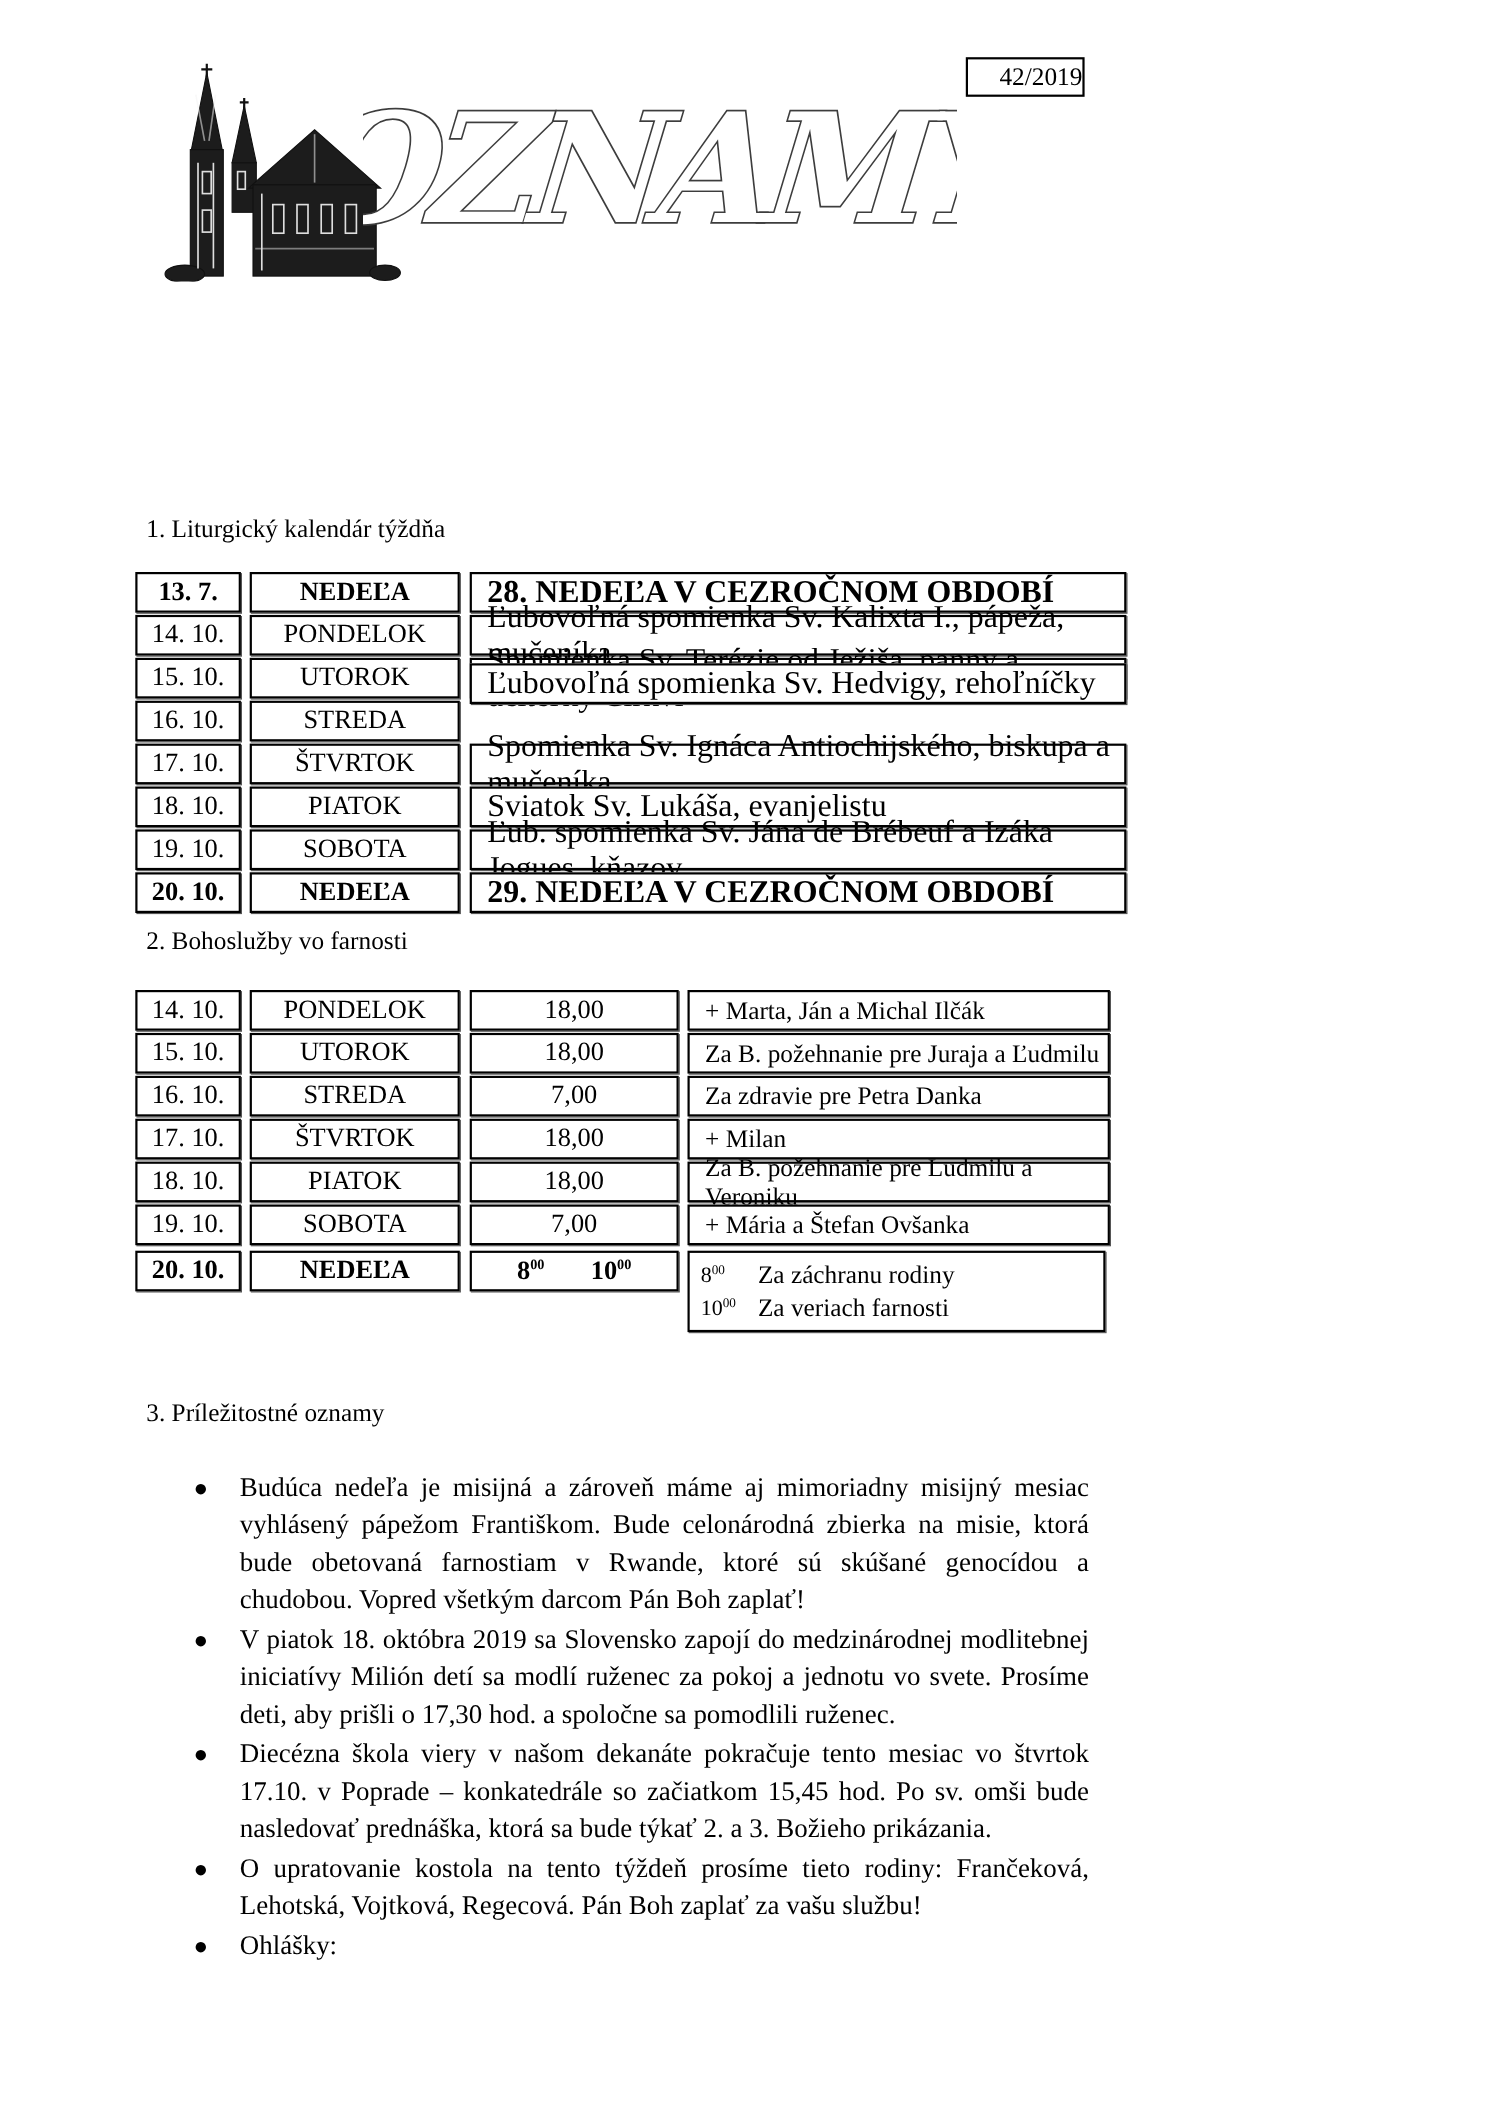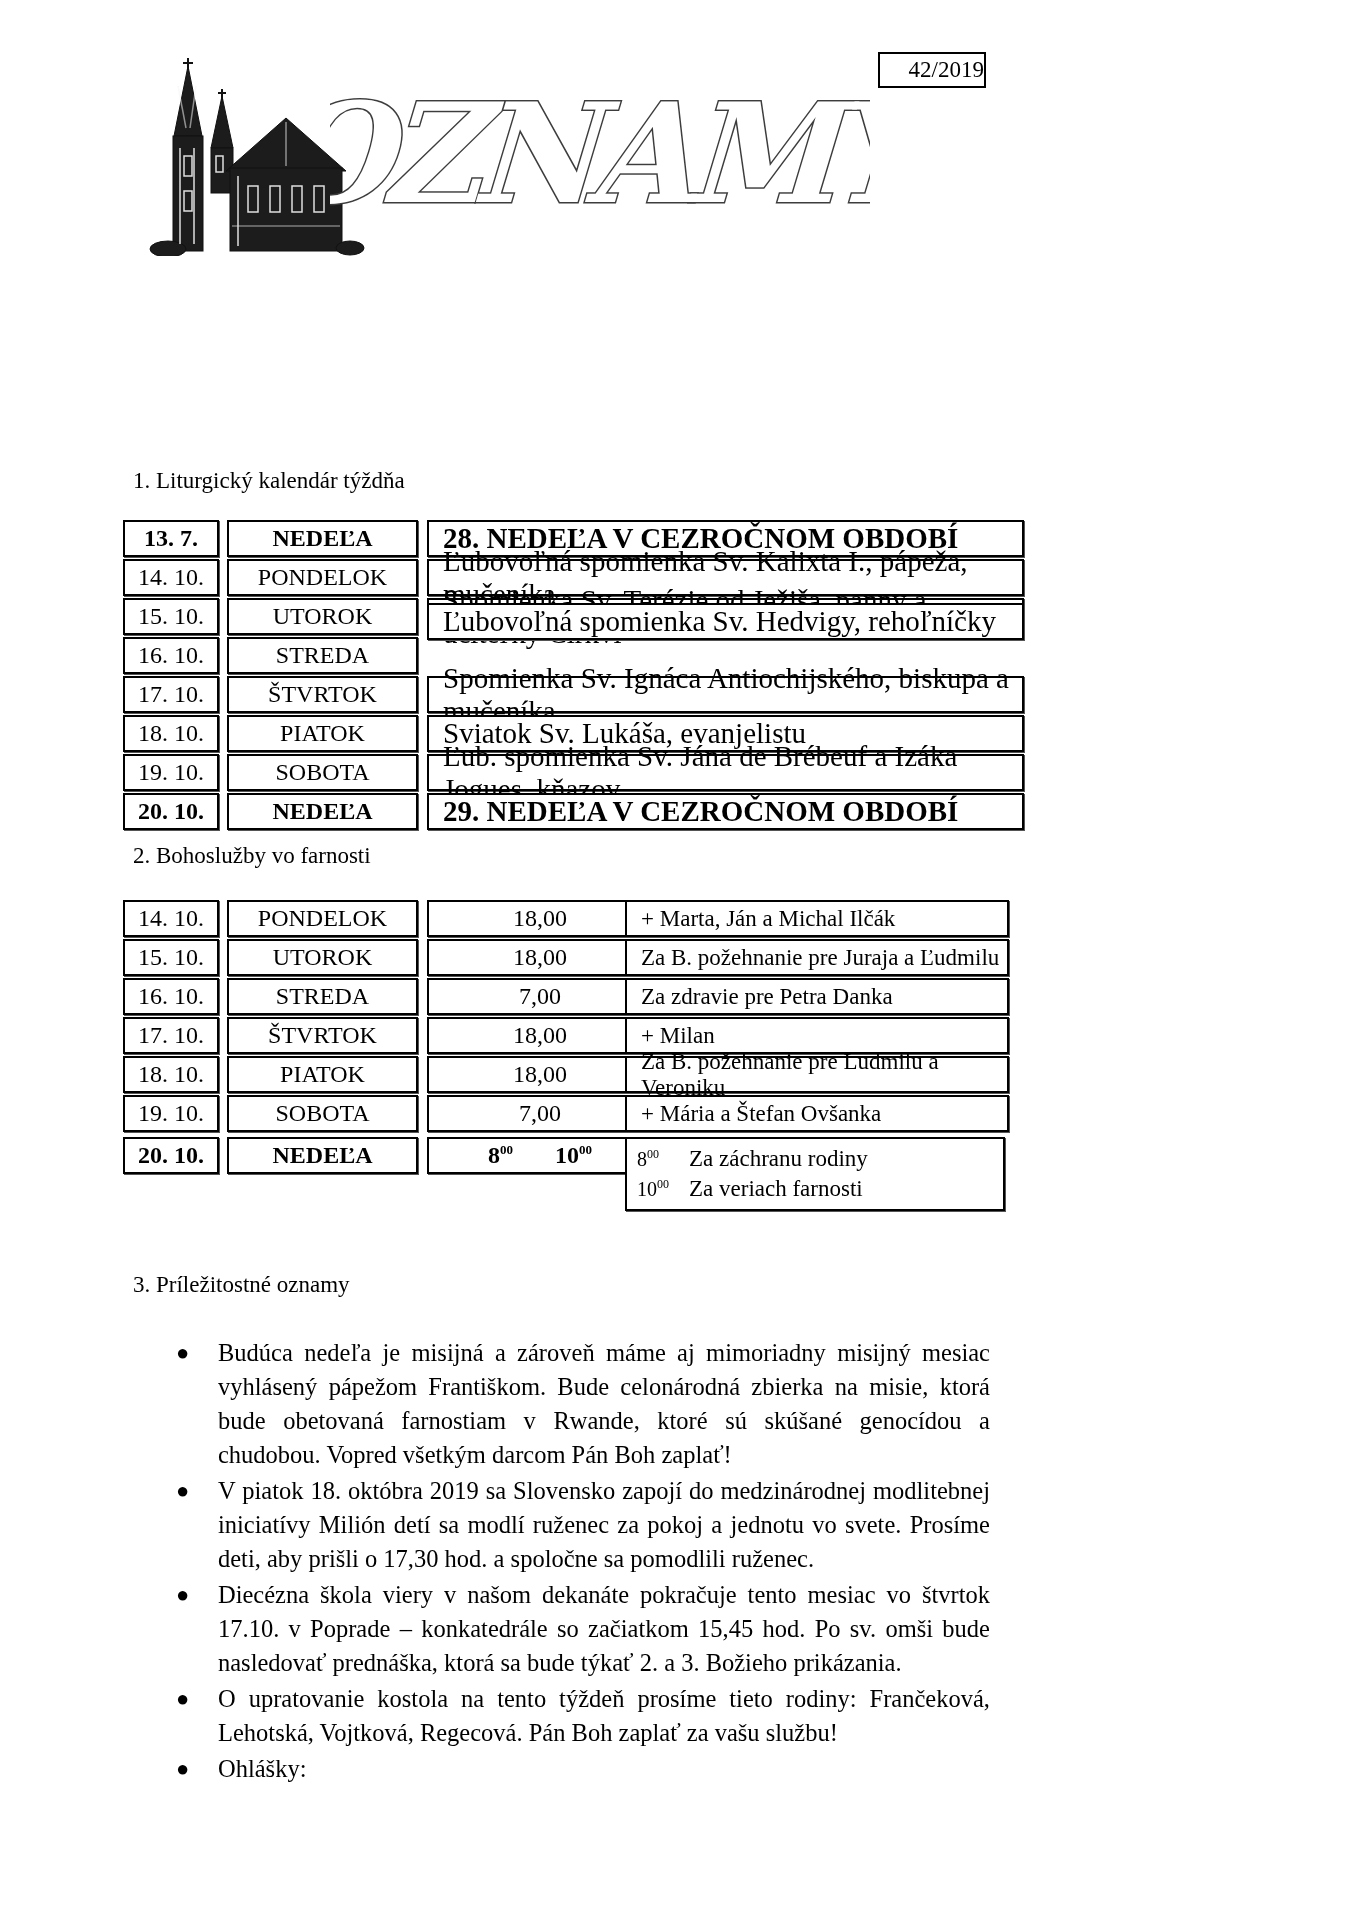--- a/index.html
+++ b/index.html
@@ -33,21 +33,21 @@
     position:absolute;height:33px;border:2px solid #000;
     display:flex;align-items:center;background:#fff;
     font-size:24px;box-shadow:1px 1px 0 #555;
   }
   .cell.center{justify-content:center;}
   .cell.left{padding-left:14px;box-sizing:content-box;}
   .bold{font-weight:bold;}
   .c-date{left:123px;width:92px;}
   .c-day{left:227px;width:187px;}
   .c-desc{left:427px;width:579px;font-size:29px;}
-  .c-time{left:427px;width:186px;padding-left:18px;}
+  .c-time{left:427px;width:186px;}
   .c-int{left:625px;width:366px;font-size:23px;}
   .c-int2{
     left:625px;width:380px;height:74px;border:2px solid #000;background:#fff;
     position:absolute;display:flex;flex-direction:column;justify-content:center;
     gap:4px;padding-left:10px;box-sizing:border-box;font-size:23px;
     box-shadow:1px 1px 0 #555;
   }
   .int-line{display:flex;align-items:baseline;}
   .int-time{font-size:20px;min-width:52px;}
   .int-time sup{font-size:12px;}

